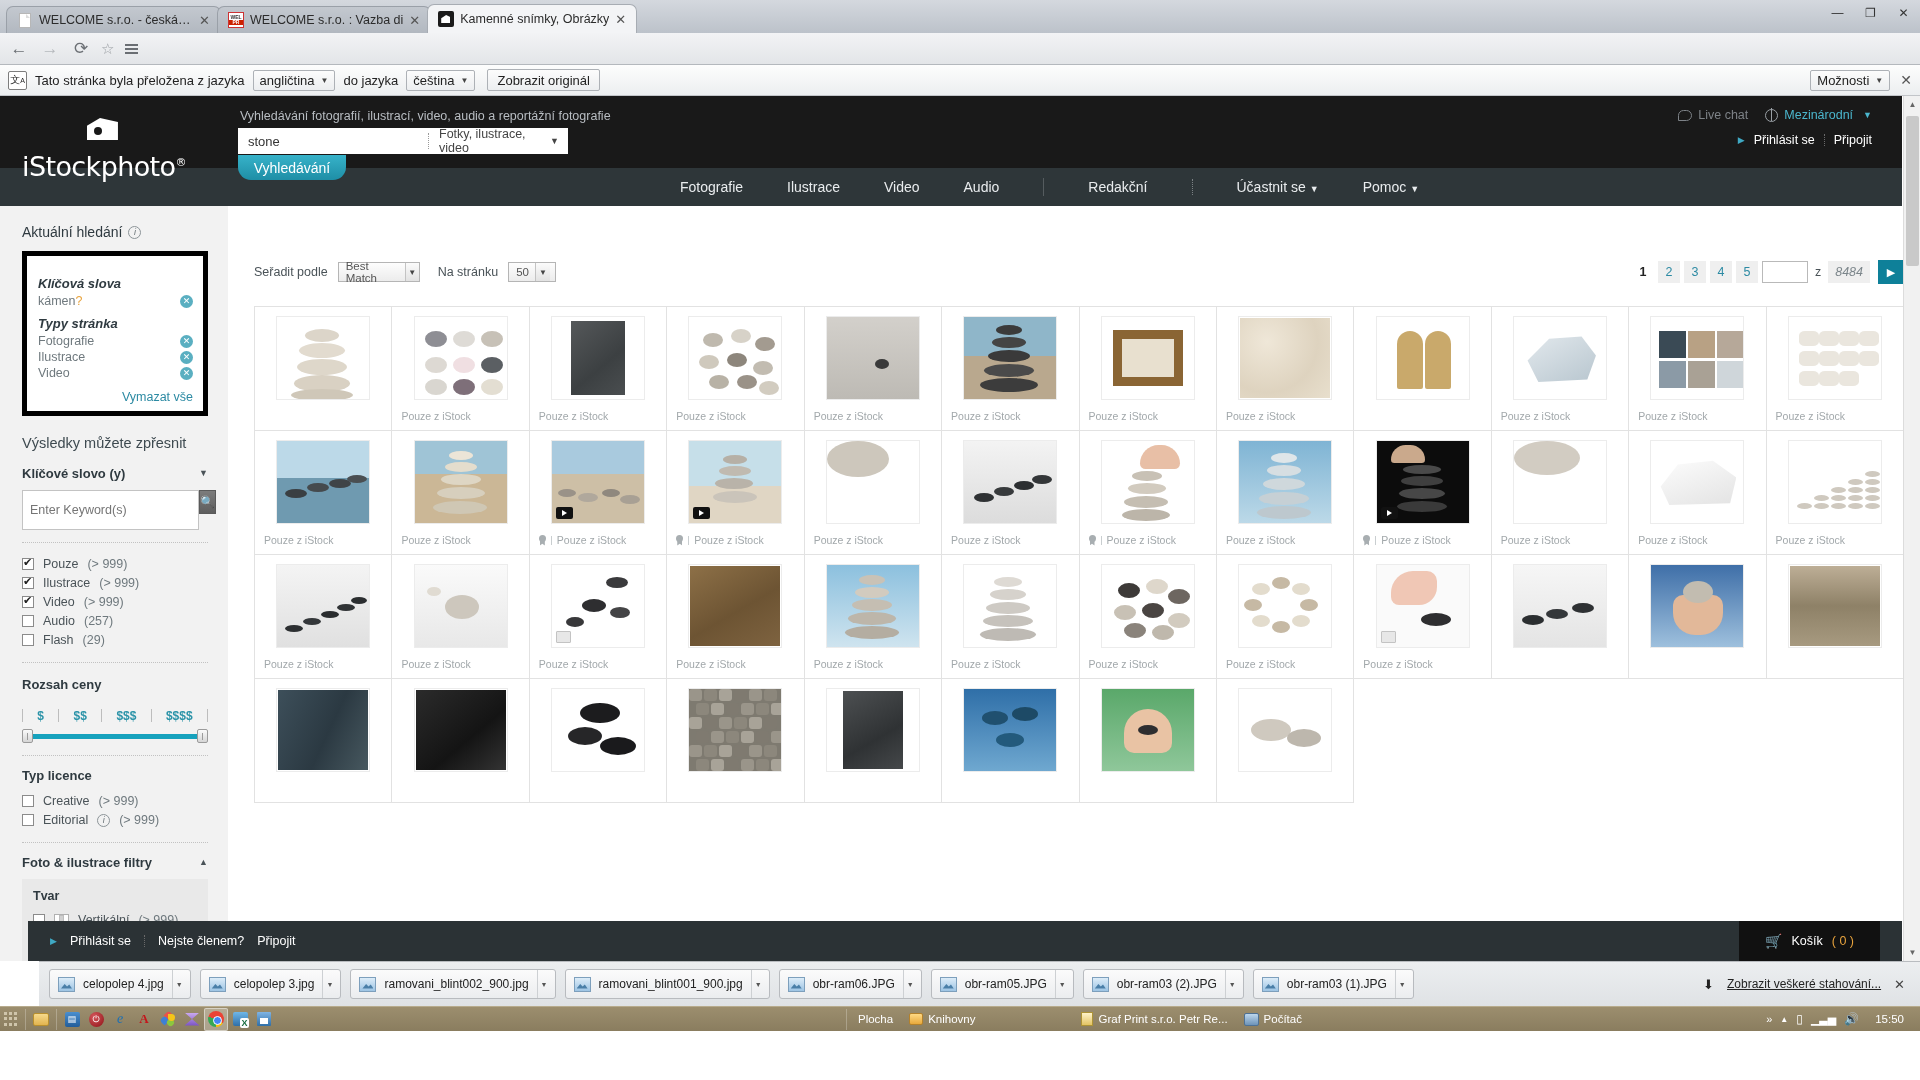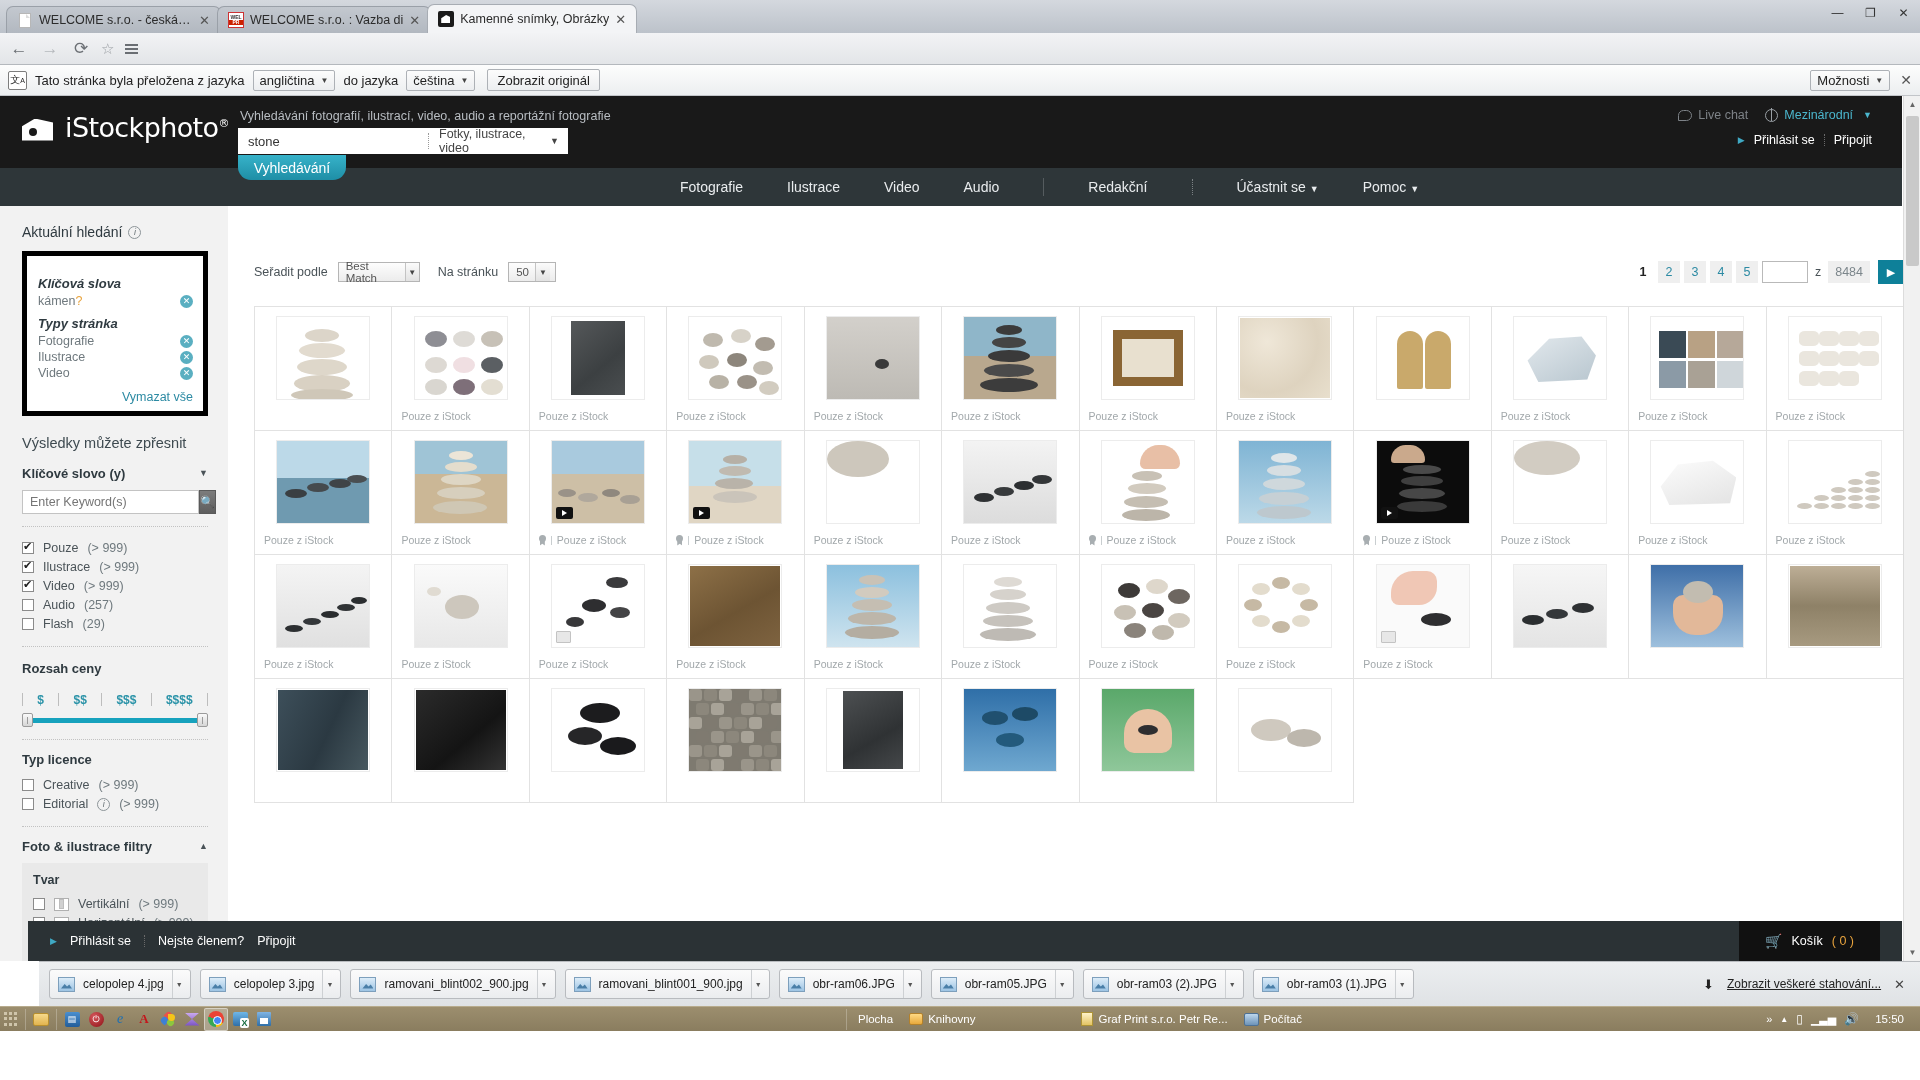--- a/index.html
+++ b/index.html
@@ -76,21 +76,21 @@
     display:flex;align-items:center; padding:0 9px; font-size:13px; cursor:pointer; margin-left:4px;
   }
   .tr-right{ margin-left:auto; display:flex; align-items:center; gap:10px; }
   .tr-close{ font-size:14px; color:#555; }
 
   
   .viewport{ position:relative; height:865px; overflow:hidden; background:#fff;}
   .page{ width:1902px; }
 
   .site-header{ background:#191919; height:72px; position:relative; }
-  .logo{ position:absolute; left:22px; top:16px; display:flex;align-items:center;gap:9px;}
+  .logo{ position:absolute; left:22px; top:16px; display:flex;align-items:center;gap:9px;flex-direction:column;}
   .logo-mark{ width:34px;height:30px; position:relative;}
   .logo-mark:before{content:"";position:absolute;left:0;top:6px;width:31px;height:22px;background:#fff;
      clip-path:polygon(0 35%,42% 0,100% 18%,100% 100%,0 100%);}
   .logo-mark:after{content:"";position:absolute;left:7px;top:15px;width:8px;height:8px;border-radius:50%;background:#191919;}
   .logo-text{ color:#fff; font-size:27px; letter-spacing:-0.6px; font-family:"DejaVu Sans", sans-serif; font-weight:400;}
   .logo-text sup{font-size:11px; vertical-align:super;}
 
   .search-tagline{ position:absolute; left:240px; top:13px; color:#b8bdc2; font-size:12.5px;}
   .search-wrap{ position:absolute; left:238px; top:32px; display:flex; }
   .search-box{ width:330px; height:26px; background:#fff; display:flex; align-items:center; }
@@ -136,21 +136,21 @@
   .cur-row .q{ color:#e8a33d; }
   .x-ico{ width:13px;height:13px;border-radius:50%;background:#5aafc1;color:#fff;font-size:9px;
           display:flex;align-items:center;justify-content:center; cursor:pointer;}
   .clear-all{ text-align:right; color:#2c8aa3; font-size:12.5px; margin-top:9px; cursor:pointer;}
 
   .refine-h{ font-size:14.5px; color:#3e4a50; margin:18px 0 12px; line-height:1.35;}
   .sec-h{ font-size:13px; font-weight:bold; color:#2f3a40; display:flex;align-items:center;
           justify-content:space-between; margin-bottom:9px;}
   .sec-h .tri{ color:#4a5358; font-size:9px;}
   .kw-row{ display:flex; }
-  .kw-input{ flex:1; height:24px; border:1px solid #c3c3c3; background:#fff; font-size:12.5px;
+  .kw-input{ flex:1; height:40px; border:1px solid #c3c3c3; background:#fff; font-size:12.5px;
              padding:0 7px; color:#9a9a9a; outline:none; font-family:"Liberation Sans",sans-serif;}
   .kw-btn{ width:28px;height:24px; background:linear-gradient(#7c7c7c,#5e5e5e); border:1px solid #5a5a5a;
            color:#fff; display:flex;align-items:center;justify-content:center; font-size:12px; cursor:pointer;}
   .dotted{ border-top:1px dotted #c2c2c2; margin:12px 0;}
   .chk-row{ display:flex; align-items:center; gap:9px; font-size:12.5px; color:#4a5358; padding:2.5px 0;}
   .chk{ width:12px;height:12px;border:1px solid #8b8b8b; background:#fff; flex:none; position:relative; cursor:pointer;}
   .chk.on:after{ content:"✔"; position:absolute; left:0px; top:-3px; font-size:11px; color:#222; }
   .cnt{ color:#6f797e; }
 
   .price-h{ font-size:13px; font-weight:bold; color:#2f3a40; margin:14px 0 13px;}
@@ -181,21 +181,21 @@
         display:inline-flex;align-items:center; font-size:11.5px; color:#555; padding-left:7px; cursor:pointer;}
   .sel .arw{ width:15px;height:18px; margin-left:6px; border-left:1px solid #c3c3c3;
       background:linear-gradient(#fbfbfb,#e2e2e2); display:flex;align-items:center;justify-content:center;
       font-size:8px; color:#444;}
   .pager{ margin-left:auto; display:flex; align-items:center; gap:4px; font-size:12.5px;}
   .pg{ min-width:22px;height:22px; background:#efefef; color:#2c8aa3; display:flex;align-items:center;
        justify-content:center; cursor:pointer; padding:0 5px;}
   .pg.cur{ background:transparent; color:#222; font-weight:bold;}
   .pg-input{ width:46px;height:22px;border:1px solid #b9b9b9; background:#fff;}
   .pg-z{ color:#4a5358; margin:0 3px;}
-  .pg-total{ background:#efefef; color:#7c868b; height:22px;display:flex;align-items:center;padding:0 7px;}
+  .pg-total{ background:#efefef; color:#7c868b; height:22px;display:flex;align-items:center;padding:0 7px;font-style:italic;}
   .pg-next{ width:26px;height:24px;background:#0e8099; color:#fff; display:flex;align-items:center;
             justify-content:center; font-size:11px; margin-left:4px; cursor:pointer;}
 
   .grid{ margin-top:22px; border-top:1px solid #e2e2e2; border-left:1px solid #e2e2e2; width:1650px;
          display:grid; grid-template-columns:repeat(12,1fr); }
   .cell{ border-right:1px solid #e2e2e2; border-bottom:1px solid #e2e2e2; height:124px; position:relative;
          display:flex; flex-direction:column; align-items:center; justify-content:flex-start; padding-top:9px;
          cursor:pointer; background:#fff;}
   .thumb{ width:94px;height:84px; border:1px solid #ececec; display:flex;align-items:center;justify-content:center;
           overflow:hidden; background:#fff; position:relative;}

